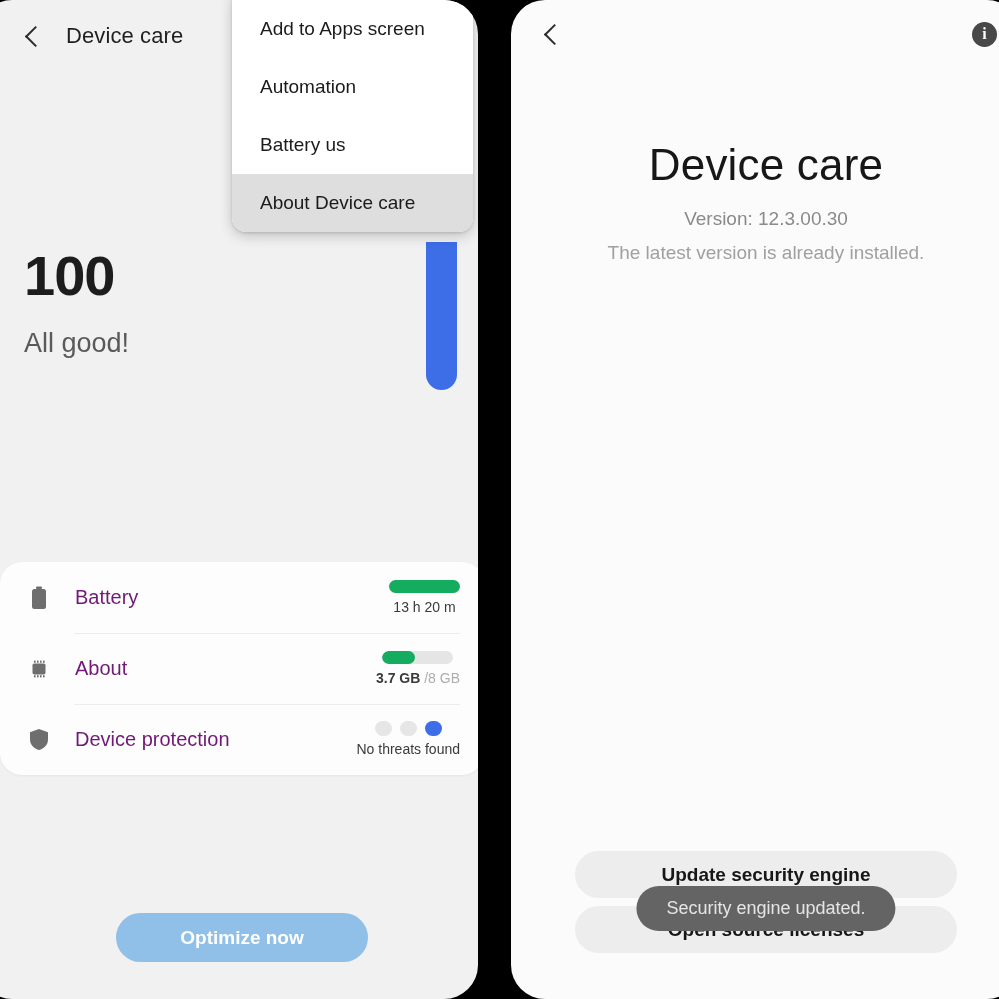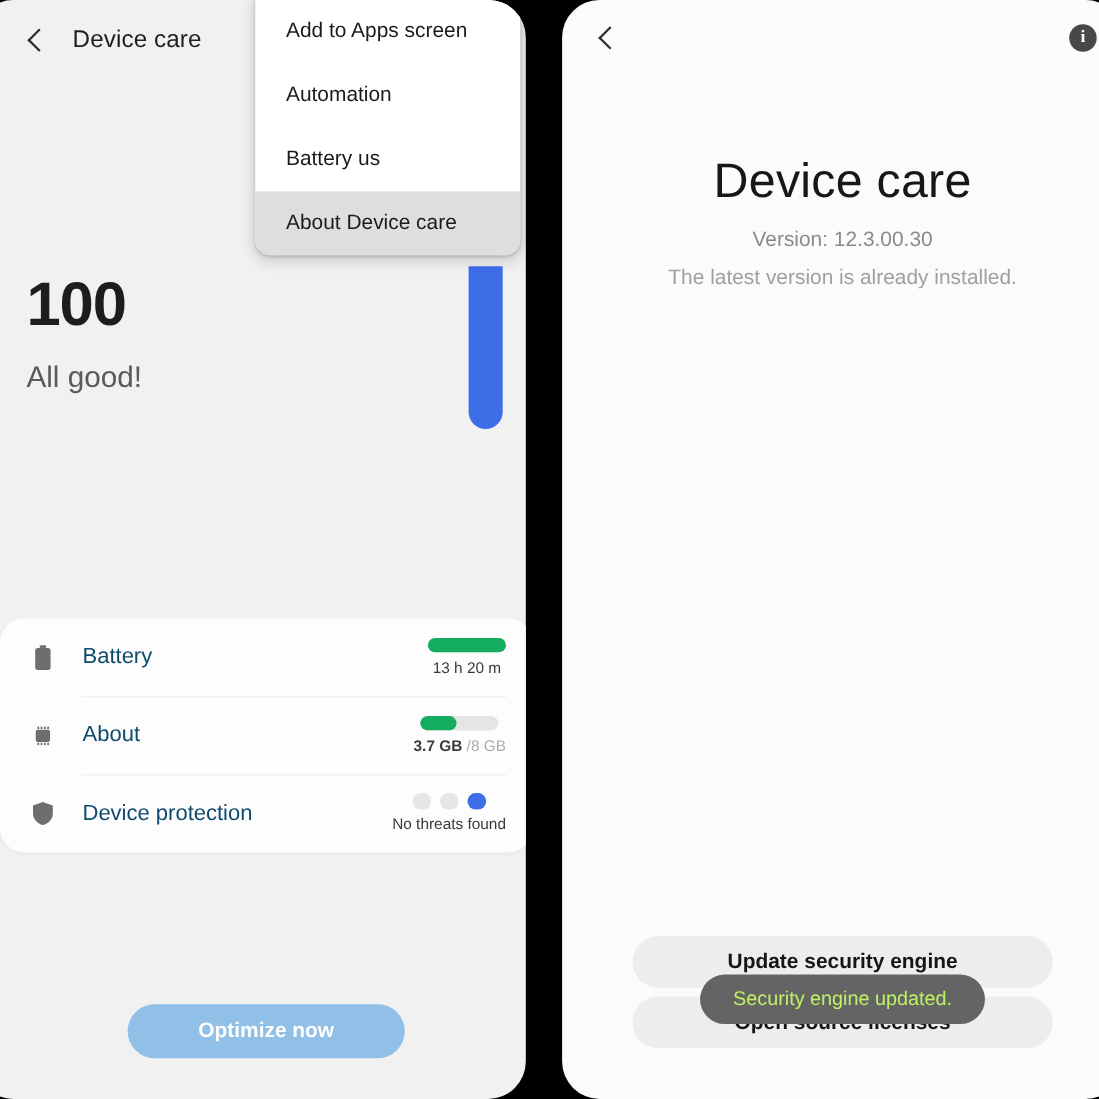--- a/index.html
+++ b/index.html
@@ -153,21 +153,21 @@
     width: 30px;
     flex: 0 0 30px;
     display: flex;
     align-items: center;
     justify-content: center;
     color: #6e6e6e;
   }
   .row-label {
     margin-left: 21px;
     font-size: 20px;
-    color: #0c4a6e;
+    color: #701a75;
     flex: 1 1 auto;
   }
   .row-right {
     flex: 0 0 auto;
     display: flex;
     flex-direction: column;
     align-items: center;
   }
   .bar-track {
     width: 71px;
@@ -280,21 +280,21 @@
     color: #161616;
     cursor: pointer;
   }
 
   .toast {
     position: absolute;
     left: 50%;
     transform: translateX(-50%);
     bottom: 68px;
     background: #646464;
-    color: #bef264;
+    color: #e5e5e5;
     font-size: 18px;
     padding: 12px 30px;
     border-radius: 24px;
     white-space: nowrap;
     z-index: 60;
   }
 </style>
 </head>
 <body>
 

